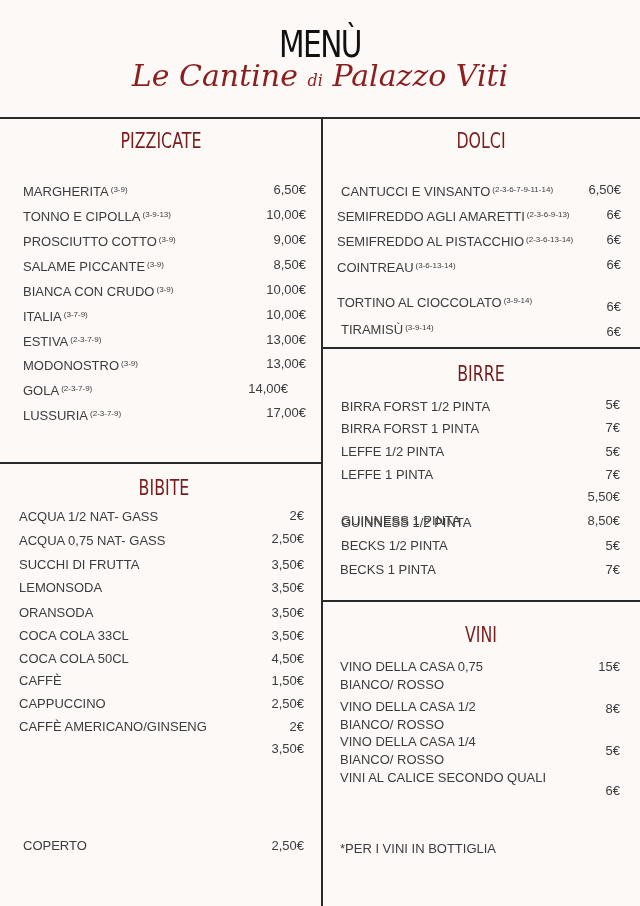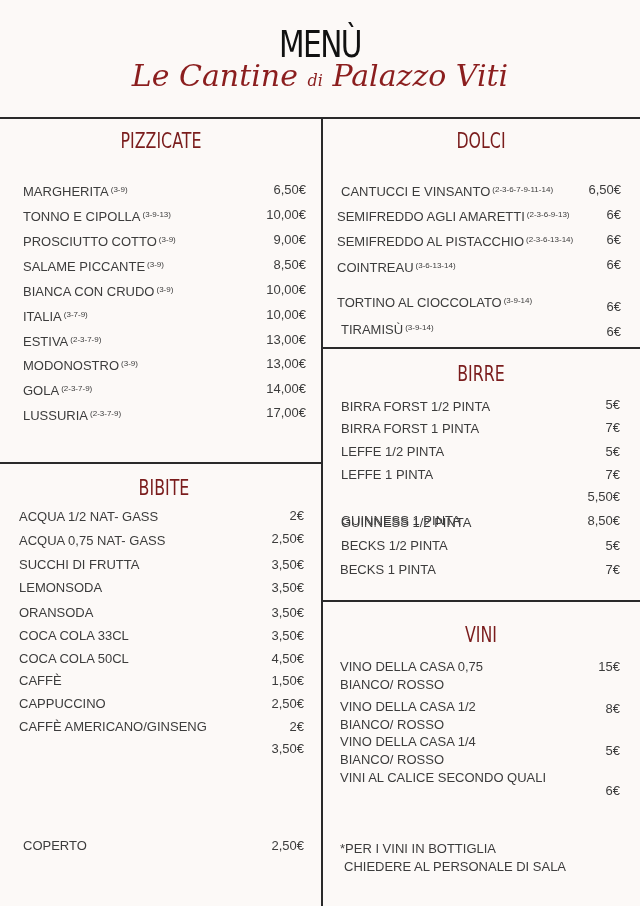--- a/index.html
+++ b/index.html
@@ -96,21 +96,21 @@
   <div class="item" style="left:23px;top:307px;"><span>ITALIA</span><span class="alg">(3-7-9)</span></div>
   <div class="price" style="right:334px;top:307px;">10,00€</div>
 
   <div class="item" style="left:23px;top:332px;"><span>ESTIVA</span><span class="alg">(2-3-7-9)</span></div>
   <div class="price" style="right:334px;top:332px;">13,00€</div>
 
   <div class="item" style="left:23px;top:356px;"><span>MODONOSTRO</span><span class="alg">(3-9)</span></div>
   <div class="price" style="right:334px;top:356px;">13,00€</div>
 
   <div class="item" style="left:23px;top:381px;"><span>GOLA</span><span class="alg">(2-3-7-9)</span></div>
-  <div class="price" style="right:334px;top:381px;margin-left:12px;">14,00€</div>
+  <div class="price" style="right:352px;top:381px;margin-left:12px;">14,00€</div>
 
   <div class="item" style="left:23px;top:406px;"><span>LUSSURIA</span><span class="alg">(2-3-7-9)</span></div>
   <div class="price" style="right:334px;top:405px;">17,00€</div>
 </div>
 
 <div>
   <div class="section-title" style="left:0;width:328px;top:475px;">BIBITE</div>
 
   <div class="item" style="left:19px;top:509px;">ACQUA 1/2 NAT- GASS</div>
   <div class="price" style="right:336px;top:508px;">2€</div>
@@ -221,15 +221,14 @@
     <div>VINO DELLA CASA 1/4</div>
     <div style="margin-top:2px;">BIANCO/ ROSSO</div>
   </div>
   <div class="price" style="right:20px;top:743px;">5€</div>
 
   <div class="item" style="left:340px;top:770px;">VINI AL CALICE SECONDO QUALI</div>
   <div class="price" style="right:20px;top:783px;">6€</div>
 
   <div class="item" style="left:340px;top:841px;">
     <div>*PER I VINI IN BOTTIGLIA</div>
-    <div style="margin-left:4px;margin-top:2px;">CHIEDERE AL PERSONALE DI SALA</div>
   </div>
 </div>
 
 </body></html>

